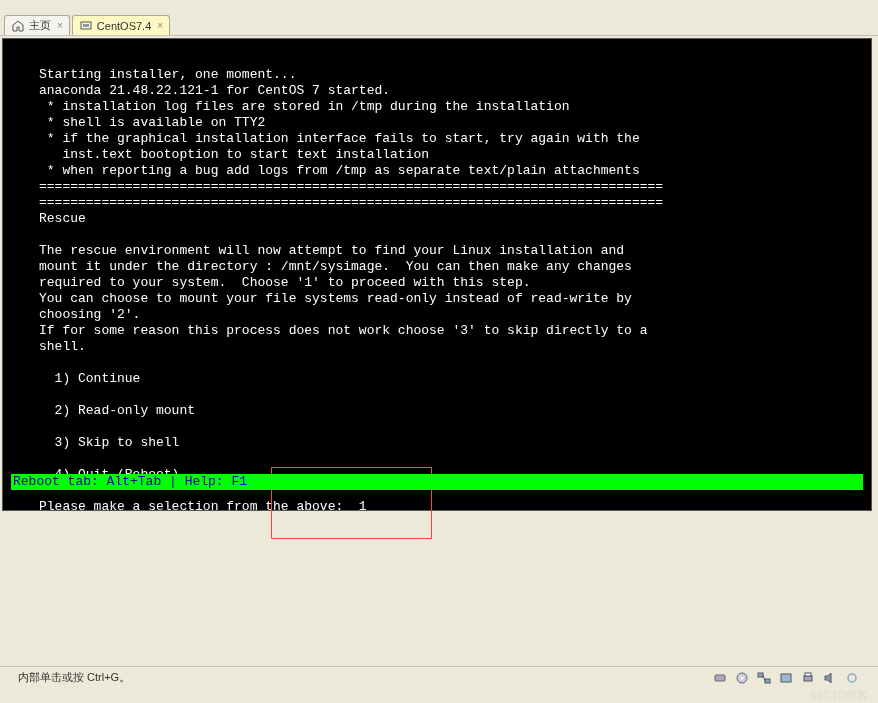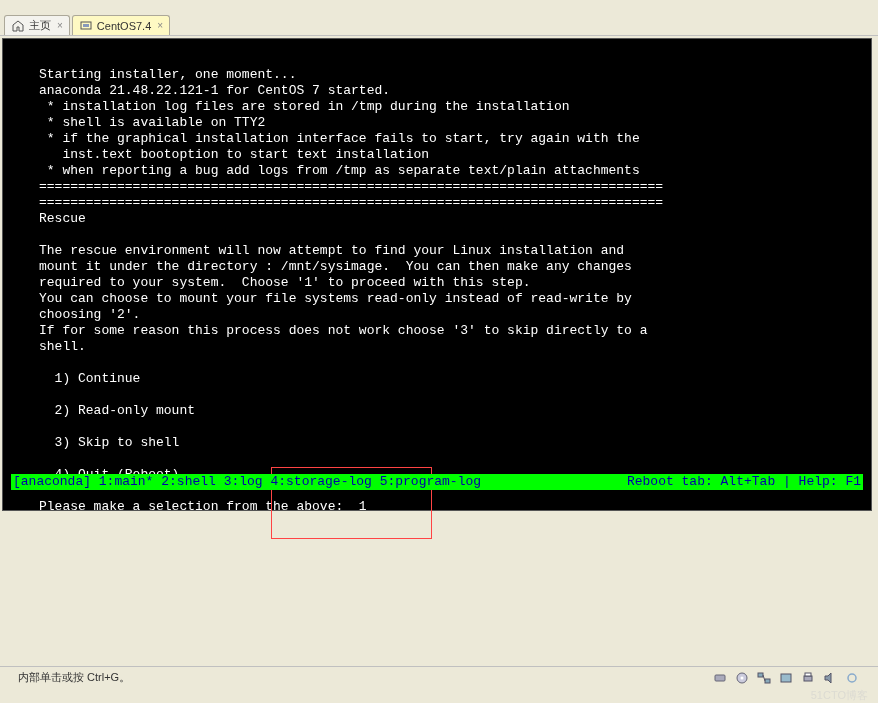--- a/index.html
+++ b/index.html
@@ -179,21 +179,20 @@
 
   2) Read-only mount
 
   3) Skip to shell
 
   4) Quit (Reboot)
 
 Please make a selection from the above:  1</div>
   <div class="highlight-box"></div>
   <div class="status-bar-anaconda">
-    <span>[anaconda] 1:main* 2:shell  3:log  4:storage-log  5:program-log</span>
     <span>Reboot tab: Alt+Tab | Help: F1</span>
   </div>
 </div>
 
 <div class="footer">
   <span>内部单击或按 Ctrl+G。</span>
   <div class="footer-icons">
     <span class="ficon">
         <svg width="14" height="14" viewBox="0 0 14 14">
           <rect x="2" y="4" width="10" height="6" rx="1" fill="#aab" stroke="#667"></rect>

